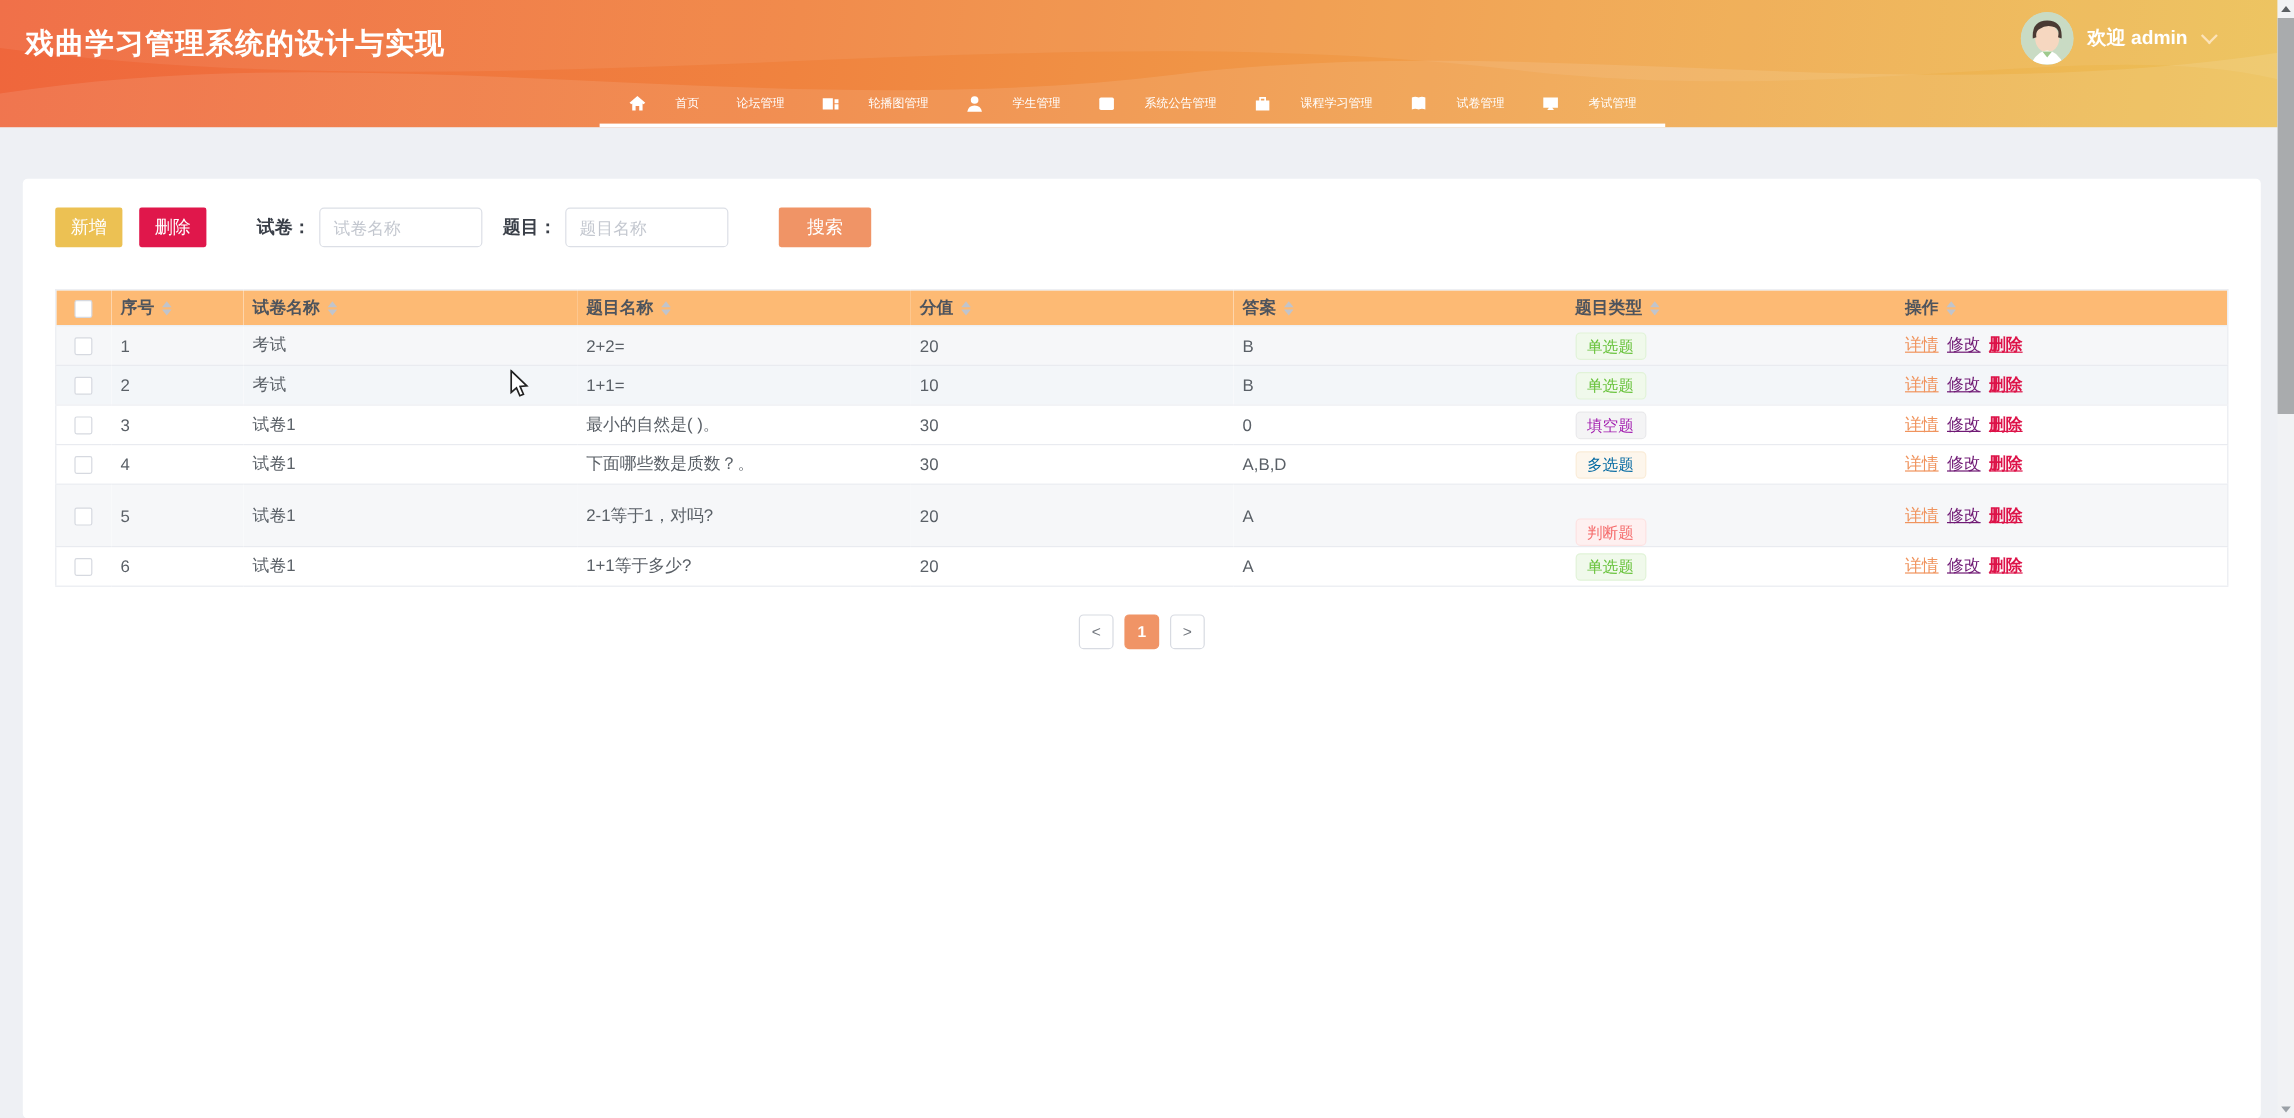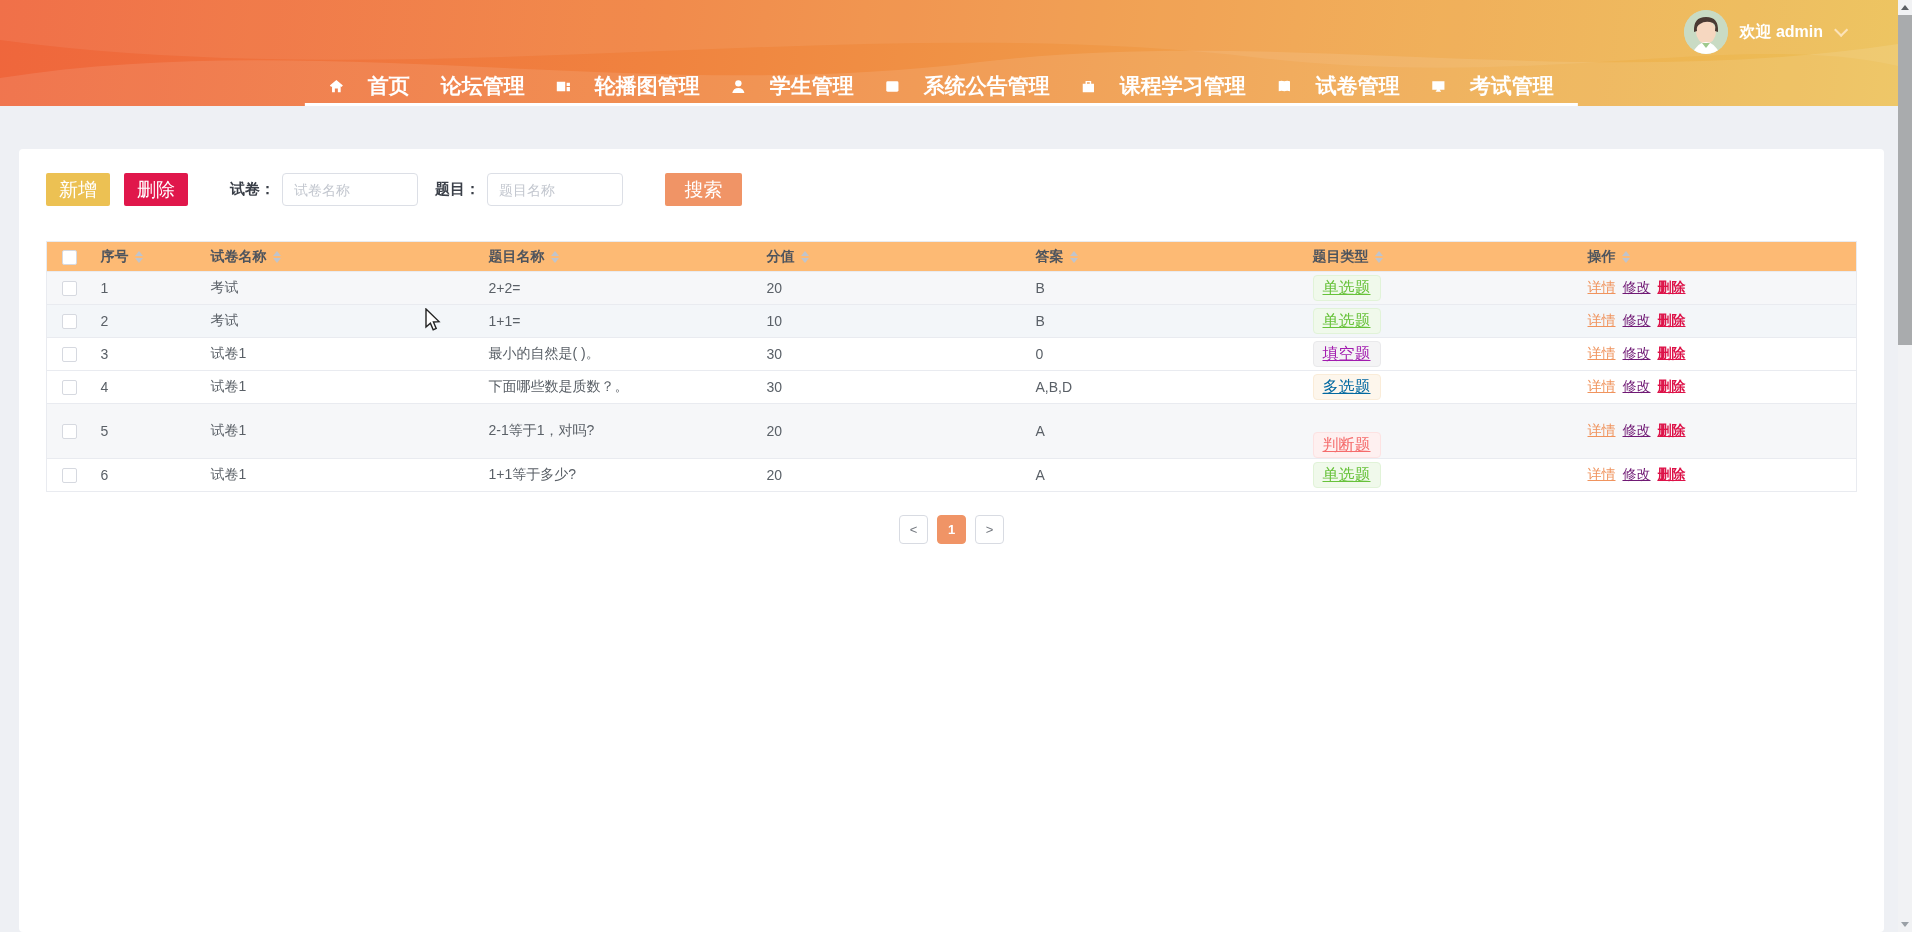--- a/index.html
+++ b/index.html
@@ -16,31 +16,31 @@
   .user-area { position:absolute; right:54px; top:10px; display:flex; align-items:center;
     gap:11px; color:#fff; cursor:pointer; }
   .avatar { width:44px; height:44px; border-radius:50%; overflow:hidden; background:#cbdcc5;
     flex:0 0 44px; }
   .welcome { font-size:16px; font-weight:bold; white-space:nowrap; }
   .chev { width:10px; height:10px; border-right:2px solid #ffe9c9; border-bottom:2px solid #ffe9c9;
     transform:rotate(45deg) translateY(-3px); opacity:.85; }
   .main-nav { position:absolute; bottom:0; left:50%; transform:translateX(-50.6%);
     display:flex; align-items:center; gap:31px; height:37px; padding:0 24px;
     border-bottom:3px solid #ffffff; }
-  .nav-item { display:flex; align-items:center; gap:24px; color:#ffffff; font-size:21px;
-    font-weight:bold; white-space:nowrap; cursor:pointer; text-decoration:none; }
+  .nav-item { display:flex; align-items:center; gap:24px; color:#ffffff; font-size:10px;
+    font-weight:normal; white-space:nowrap; cursor:pointer; text-decoration:none; }
   .nav-ico { display:inline-flex; width:15px; height:15px; }
   .nav-ico svg { width:15px; height:15px; fill:#ffffff; }
 
   
   .card { position:absolute; left:19px; top:149px; width:1865px; height:783px;
     background:#ffffff; border-radius:4px; padding:24px 27px 0 27px; }
 
   .toolbar { display:flex; align-items:center; height:33px; margin-bottom:35px; }
-  .btn { height:33px; border:none; border-radius:2px; color:#fff; font-size:19px;
+  .btn { height:33px; border:none; border-radius:2px; color:#fff; font-size:15px;
     padding:0 13px; cursor:pointer; font-family:Liberation Sans, sans-serif; }
   .btn-add { background:#ecc153; margin-right:14px; }
   .btn-del { background:#e0174b; margin-right:42px; }
   .field-label { font-size:15px; color:#3a3f48; font-weight:bold; margin-right:7px; white-space:nowrap; }
   .inp { width:136px; height:33px; border:1px solid #dcdfe6; border-radius:4px;
     padding:0 11px; font-size:14px; color:#606266; margin-right:17px; font-family:inherit; outline:none; }
   .inp::placeholder { color:#c3c7cf; }
   .btn-search { background:#f09466; width:77px; margin-left:25px; padding:0; }
 
   
@@ -57,22 +57,22 @@
   .sort i { width:0; height:0; border:4px solid transparent; display:block; }
   .sort .up { border-bottom:5px solid #c0c4cc; border-top:none; margin-bottom:2px; }
   .sort .down { border-top:5px solid #c0c4cc; border-bottom:none; }
   .col-check { width:46px; } .col-no { width:110px; } .col-paper { width:278px; }
   .col-q { width:278px; } .col-score { width:269px; } .col-ans { width:277px; }
   .col-type { width:275px; } .col-ops { width:auto; }
   td.cell-check, th.cell-check { text-align:center; padding:0; }
   .cbx { appearance:none; -webkit-appearance:none; width:15px; height:15px;
     border:1px solid #d6d9e0; border-radius:2px; background:#fff; vertical-align:middle; cursor:pointer; }
 
-  .badge { display:inline-block; padding:4px 9px; font-size:16px; line-height:1;
-    border-radius:4px; border:1px solid transparent;text-decoration:underline; }
+  .badge { display:inline-block; padding:4px 9px; font-size:13px; line-height:1;
+    border-radius:4px; border:1px solid transparent; }
   .badge[data-variant="success"] { color:#67c23a; background:#f0f9eb; border-color:#e1f3d8; }
   .badge[data-variant="info"]    { color:#a21caf; background:#f4f4f5; border-color:#e9e9eb; }
   .badge[data-variant="warning"] { color:#0369a1; background:#fdf6ec; border-color:#faecd8; }
   .badge[data-variant="danger"]  { color:#f56c6c; background:#fef0f0; border-color:#fde2e2;margin-top:28px; }
 
   .ops a { margin-right:7px; text-decoration:underline; cursor:pointer; font-size:14px; }
   .op-detail { color:#f0945e; }
   .op-edit   { color:#701a75; }
   .op-delete { color:#dd1248; font-weight:bold; }
 
@@ -97,20 +97,21 @@
 <body>
 
 <div class="screen">
 
   <header class="app-header">
     <svg class="waves" viewBox="0 0 1898 106" preserveAspectRatio="none">
       <path d="M0,78 C320,28 640,104 980,62 C1280,26 1580,92 1898,44 L1898,106 L0,106 Z" fill="rgba(255,255,255,0.10)"></path>
       <path d="M0,40 C420,96 860,10 1260,58 C1540,90 1740,30 1898,66 L1898,0 L0,0 Z" fill="rgba(255,255,255,0.07)"></path>
     </svg>
 
+    <h1 class="app-title">戏曲学习管理系统的设计与实现</h1>
 
     <div class="user-area">
       <span class="avatar">
         <svg viewBox="0 0 44 44" width="44" height="44">
           <circle cx="22" cy="22" r="22" fill="#c9dbc4"></circle>
           <ellipse cx="22" cy="22" rx="10" ry="11.5" fill="#f6d7c0"></ellipse>
           <path d="M10 22 Q9 7 22 7 Q35 7 34 22 L31 21 Q33 13 26 12 Q20 11 16 14 Q12 16 13 21 Z" fill="#4a3a33"></path>
           <path d="M8 44 Q14 32 22 32 Q30 32 36 44 Z" fill="#ffffff"></path>
           <path d="M18 33 L22 38 L26 33 Z" fill="#9fc98e"></path>
         </svg>

